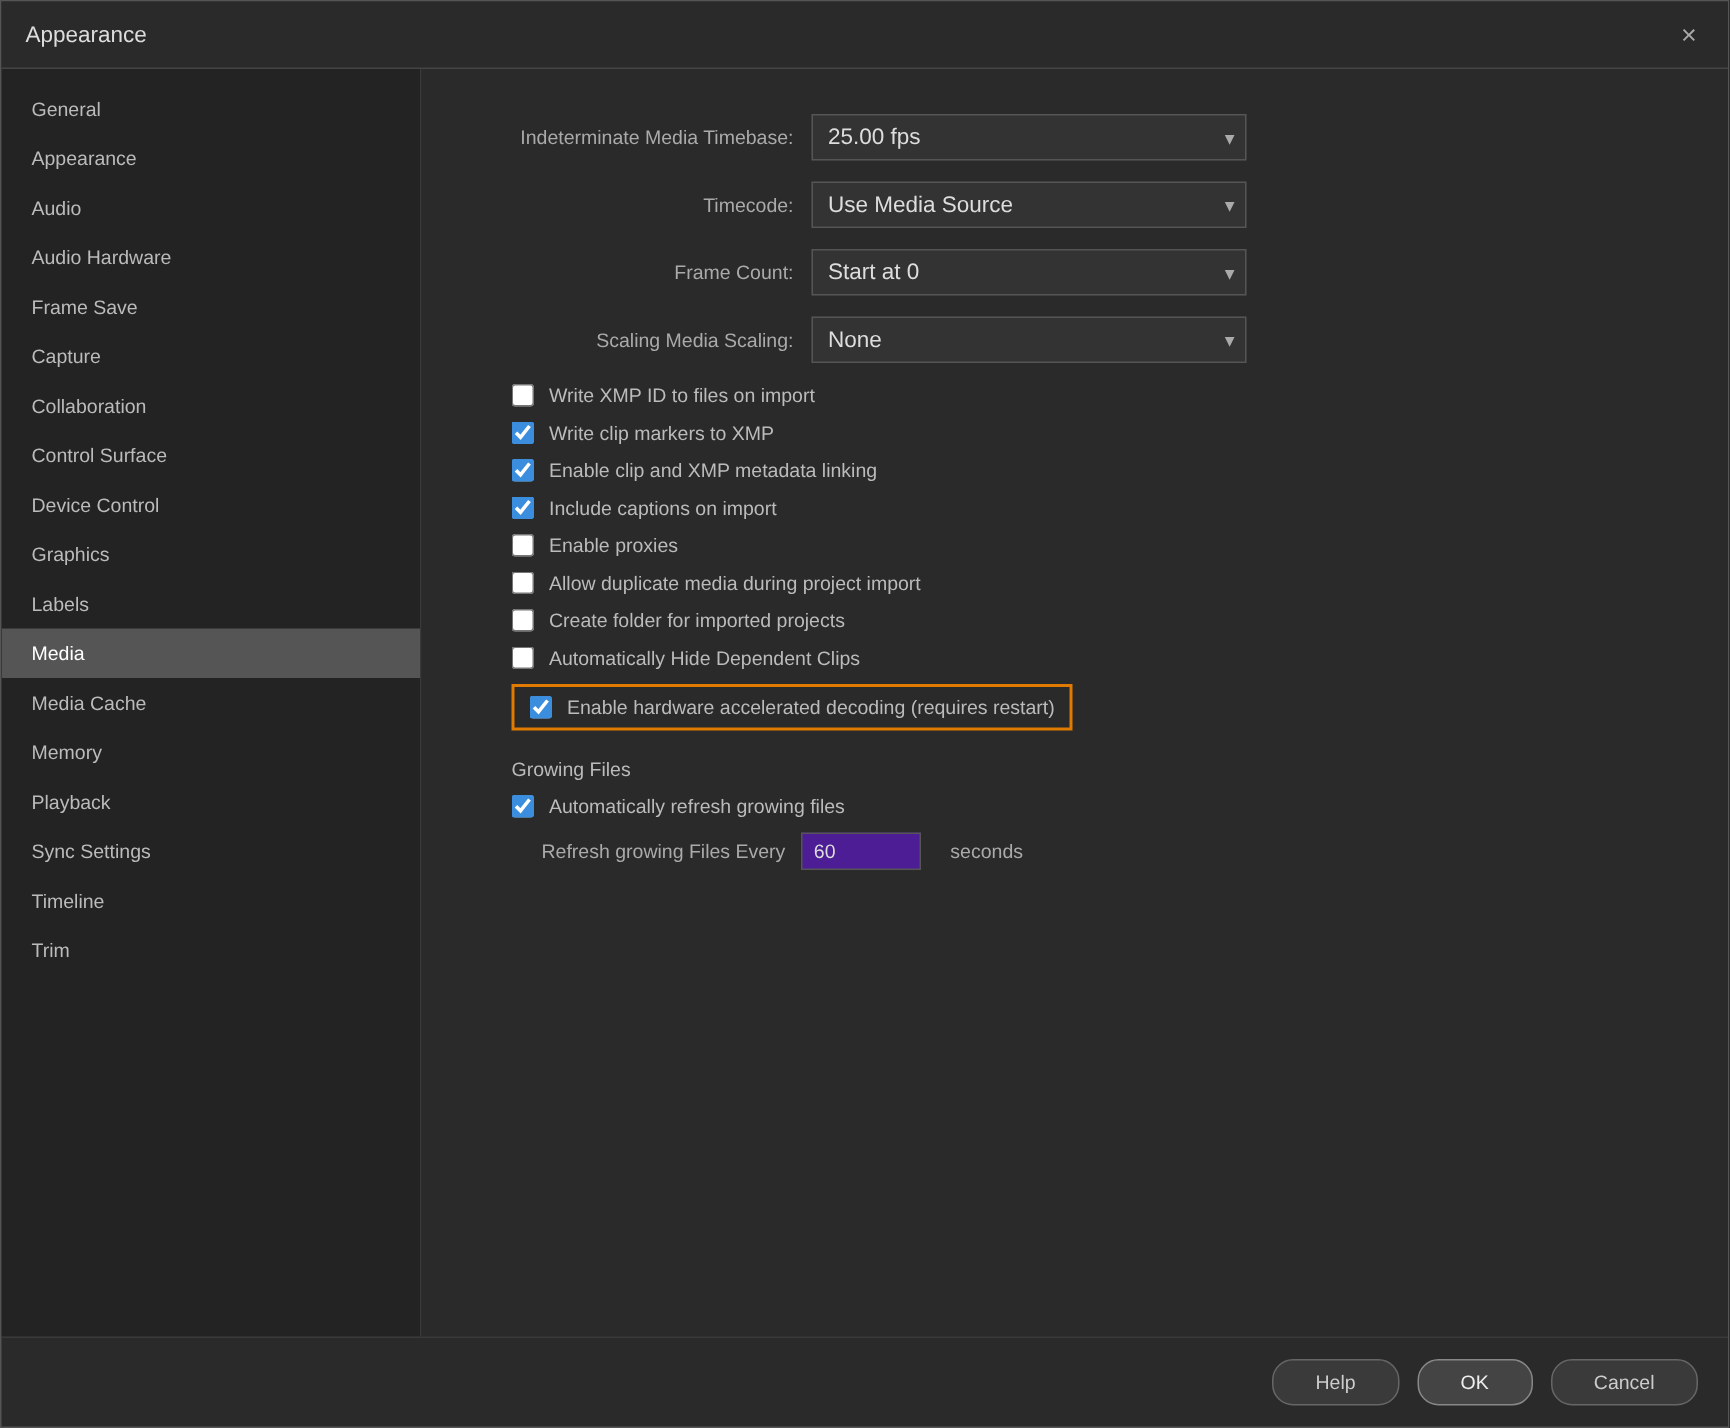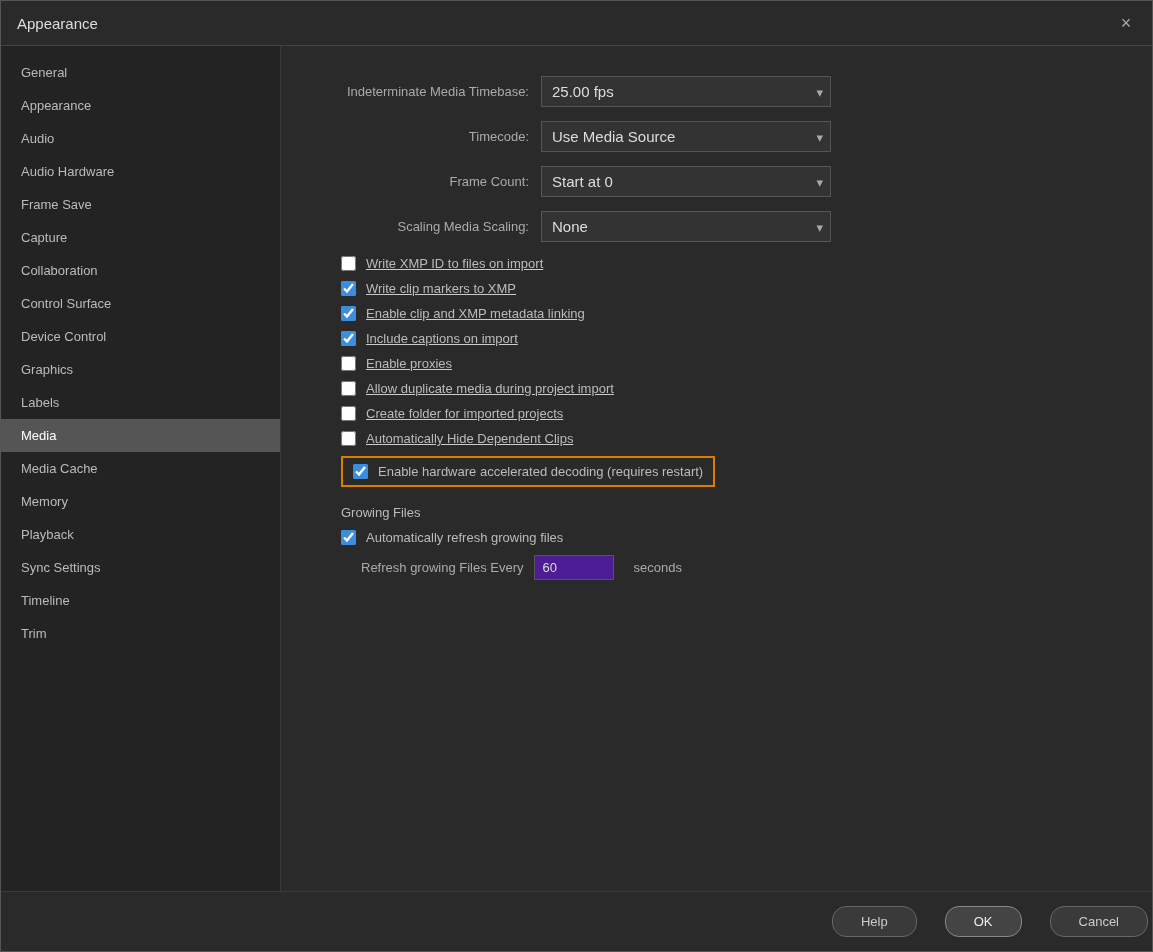--- a/index.html
+++ b/index.html
@@ -109,21 +109,20 @@
       position: absolute;
       right: 8px;
       top: 50%;
       transform: translateY(-50%);
       color: #aaa;
       pointer-events: none;
     }
     .checkboxes-section {
       margin-top: 8px;
       padding-left: 10px;
-      text-decoration: underline;
     }
     .checkbox-row {
       display: flex;
       align-items: center;
       margin-bottom: 10px;
       padding-left: 10px;
     }
     .checkbox-row input[type="checkbox"] {
       margin-right: 10px;
       width: 15px;
@@ -183,23 +182,23 @@
     }
     .refresh-unit {
       color: #aaa;
       font-size: 13px;
       margin-left: 20px;
     }
     .footer {
       display: flex;
       justify-content: flex-end;
       align-items: center;
-      padding: 14px 4px;
+      padding: 14px 20px;
       border-top: 1px solid #3a3a3a;
-      gap: 28px;
+      gap: 12px;
       flex-shrink: 0;
     }
     .footer-btn {
       padding: 7px 28px;
       font-size: 13px;
       cursor: pointer;
       border-radius: 14px;
       border: 1px solid #666;
       background: #3a3a3a;
       color: #ccc;

